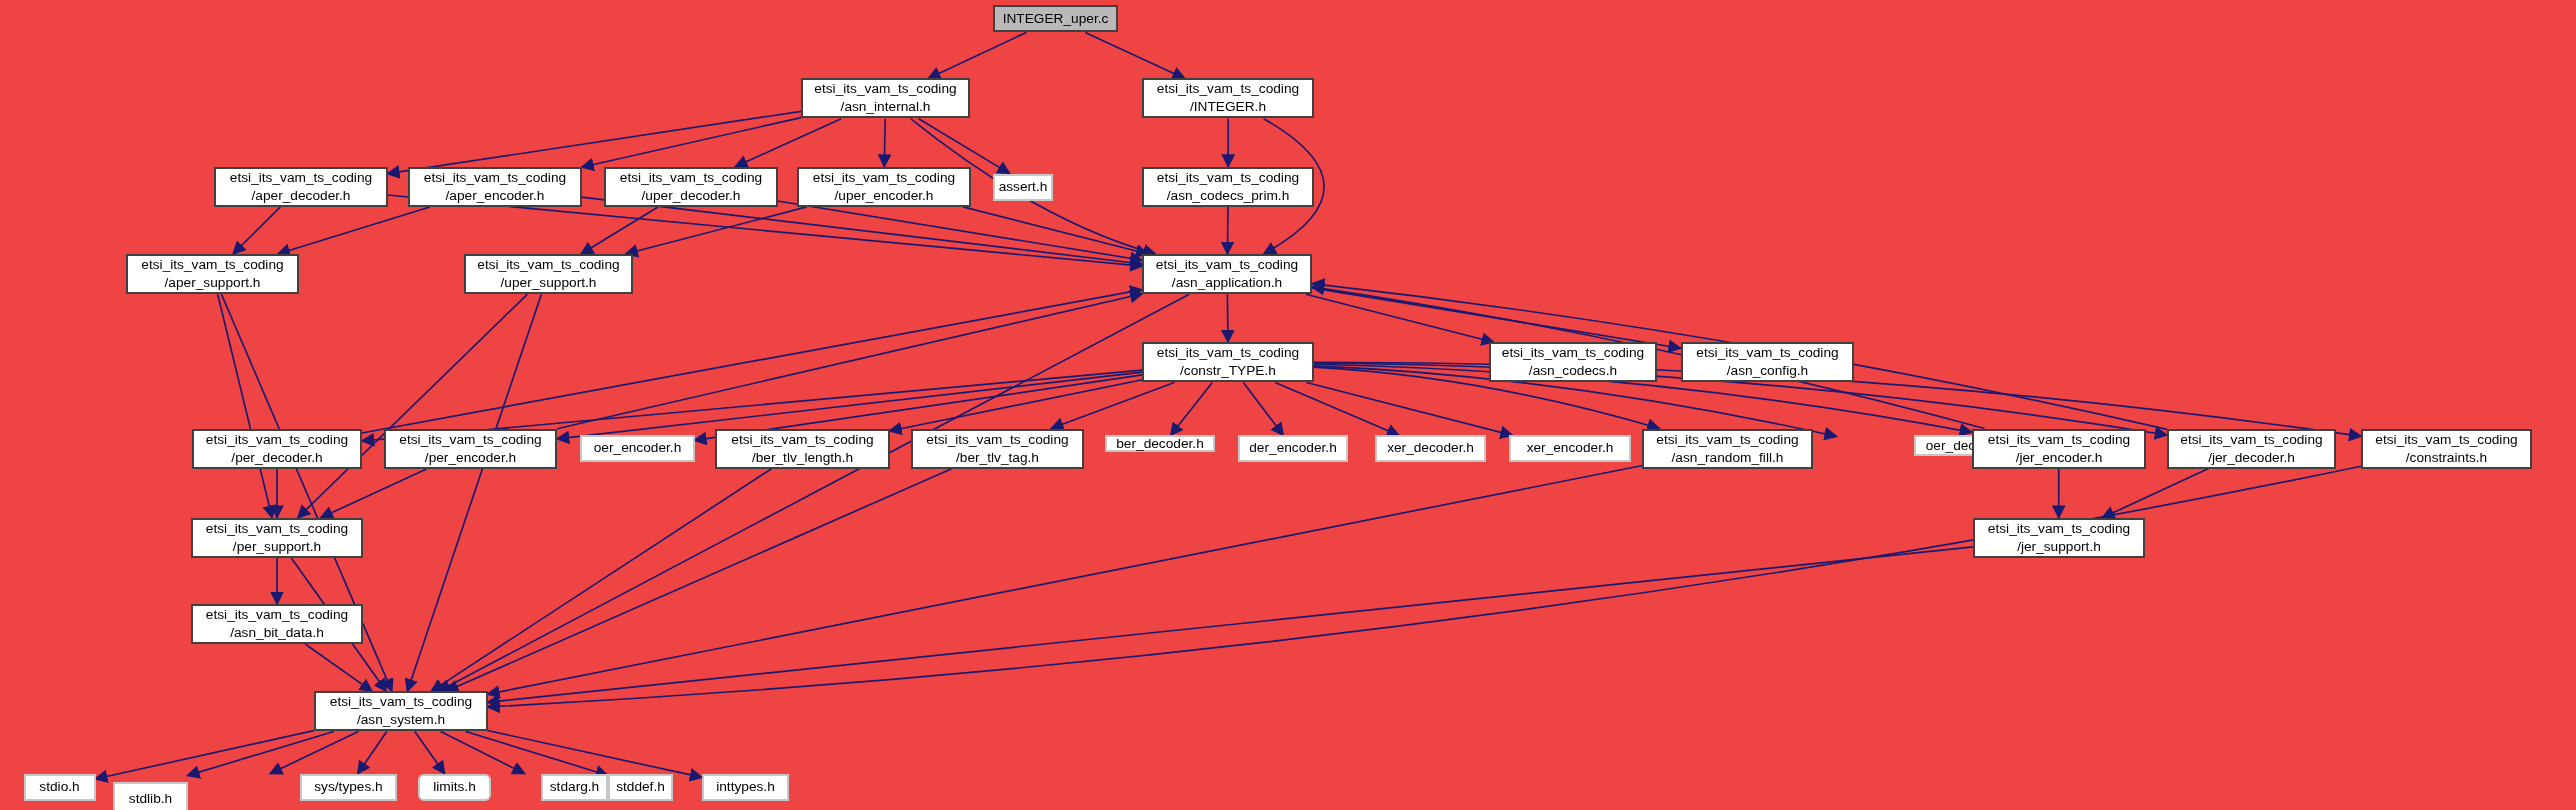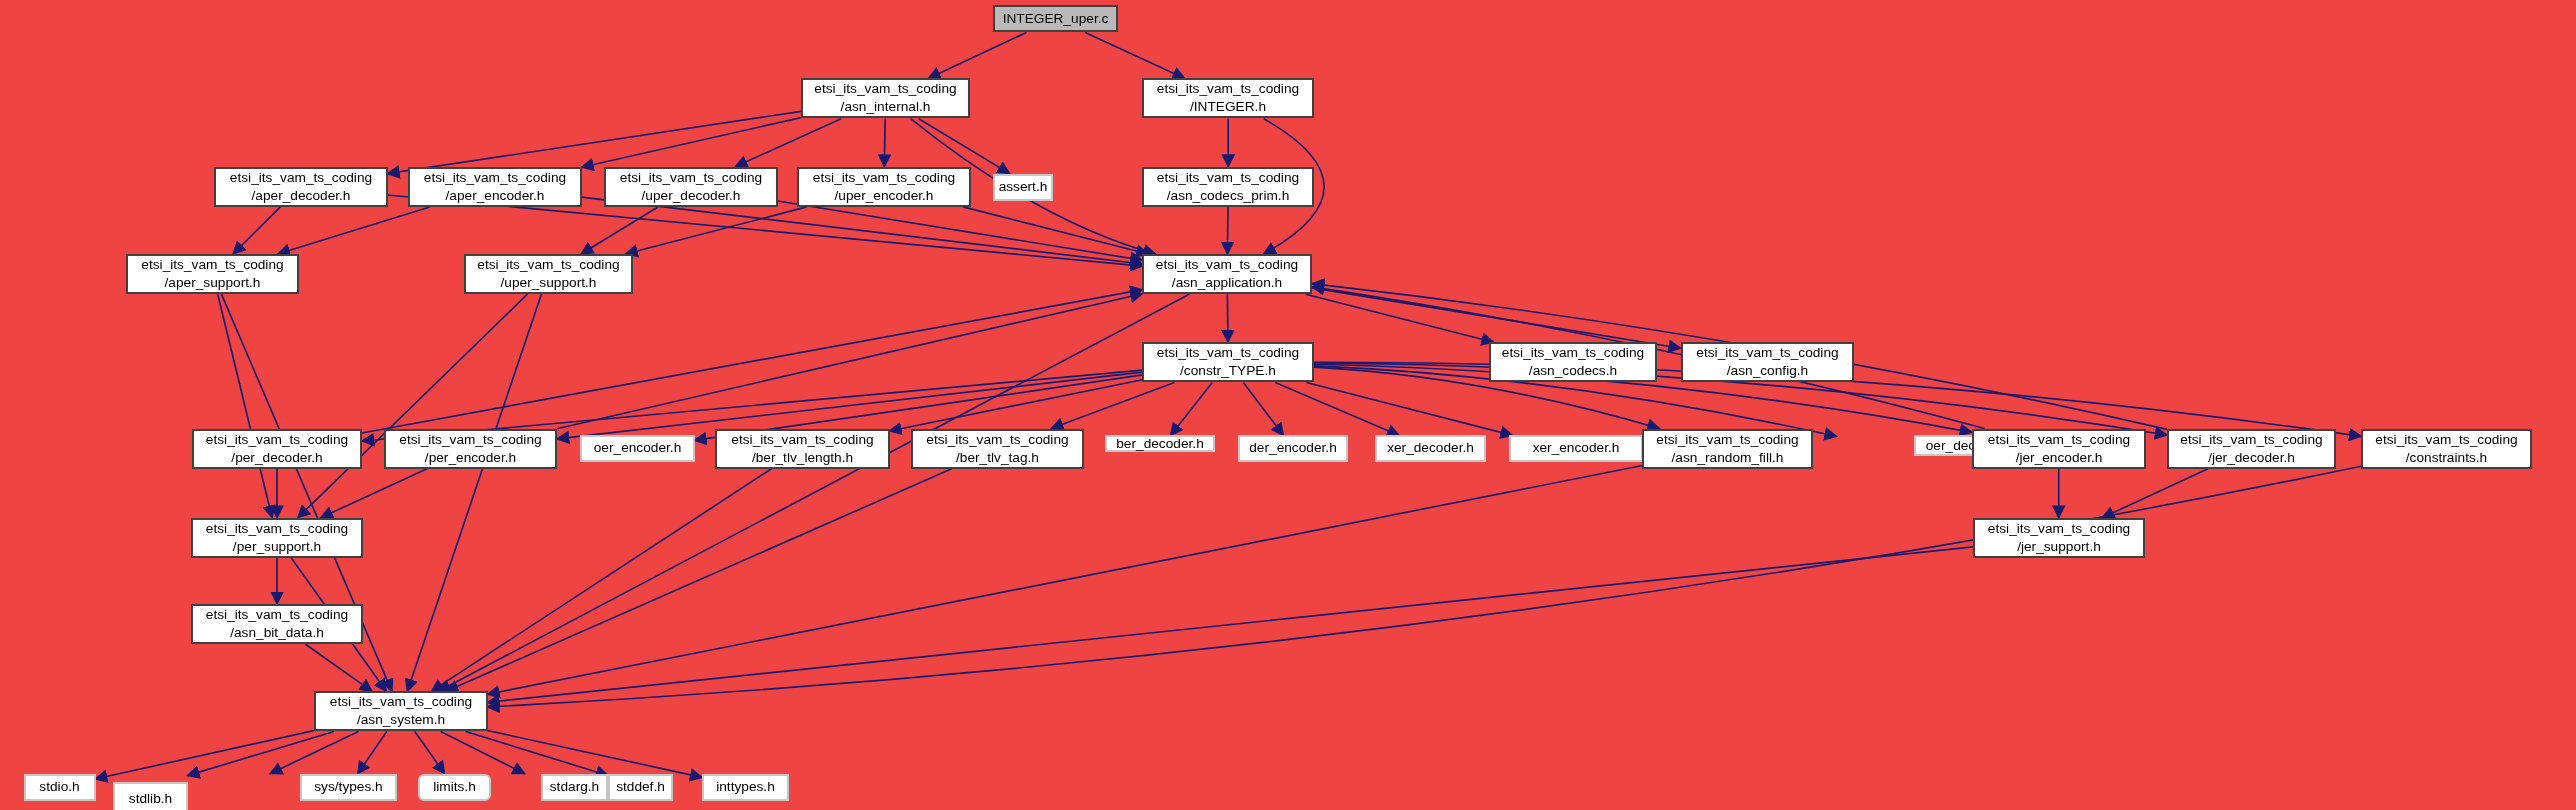--- a/index.html
+++ b/index.html
@@ -168,21 +168,21 @@
     </div>
     <div class="node external" style="left: 1105px; top: 435px; width: 110px; height: 17px;">
       <span>ber_decoder.h</span>
     </div>
     <div class="node external" style="left: 1238px; top: 435px; width: 110px; height: 26.5px;">
       <span>der_encoder.h</span>
     </div>
     <div class="node external" style="left: 1375px; top: 435px; width: 111px; height: 26.5px; align-items: center;">
       <span>xer_decoder.h</span>
     </div>
-    <div class="node external" style="left: 1509px; top: 435px; width: 134px; height: 26.5px;">
+    <div class="node external" style="left: 1509px; top: 435px; width: 122px; height: 26.5px;">
       <span>xer_encoder.h</span>
     </div>
     <div class="node internal" style="left: 1642px; top: 429px; width: 171px; height: 40px;">
       <span>etsi_its_vam_ts_coding</span>
       <span>/asn_random_fill.h</span>
     </div>
     <div class="node external" style="left: 1914px; top: 435px; width: 111px; height: 21px;">
       <span>oer_decoder.h</span>
     </div>
     <div class="node internal" style="left: 1972px; top: 429px; width: 174px; height: 40px;">

